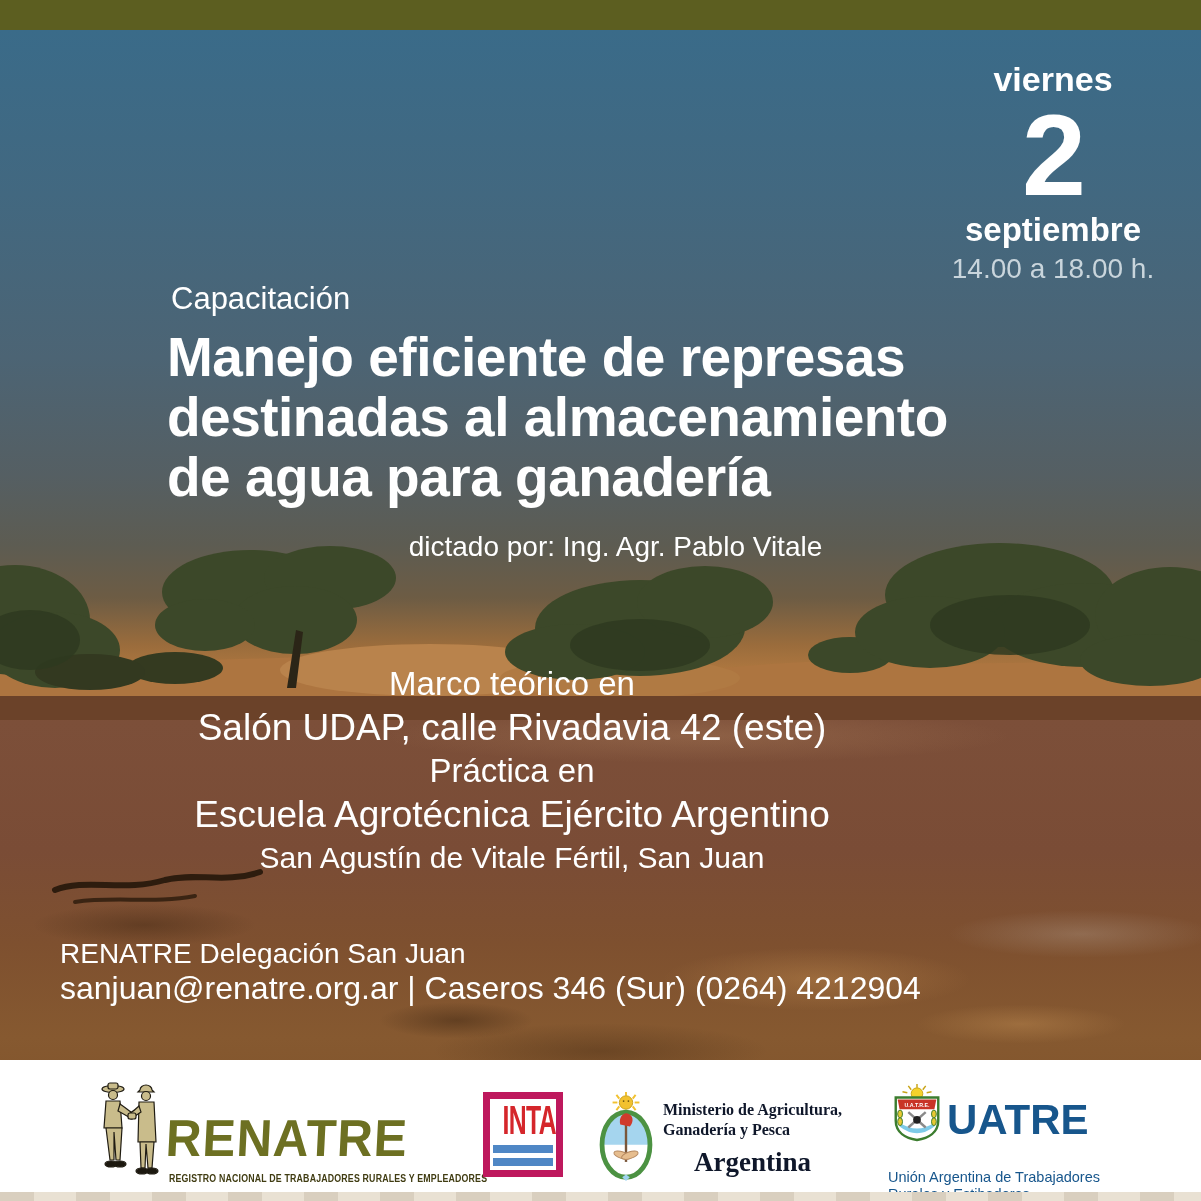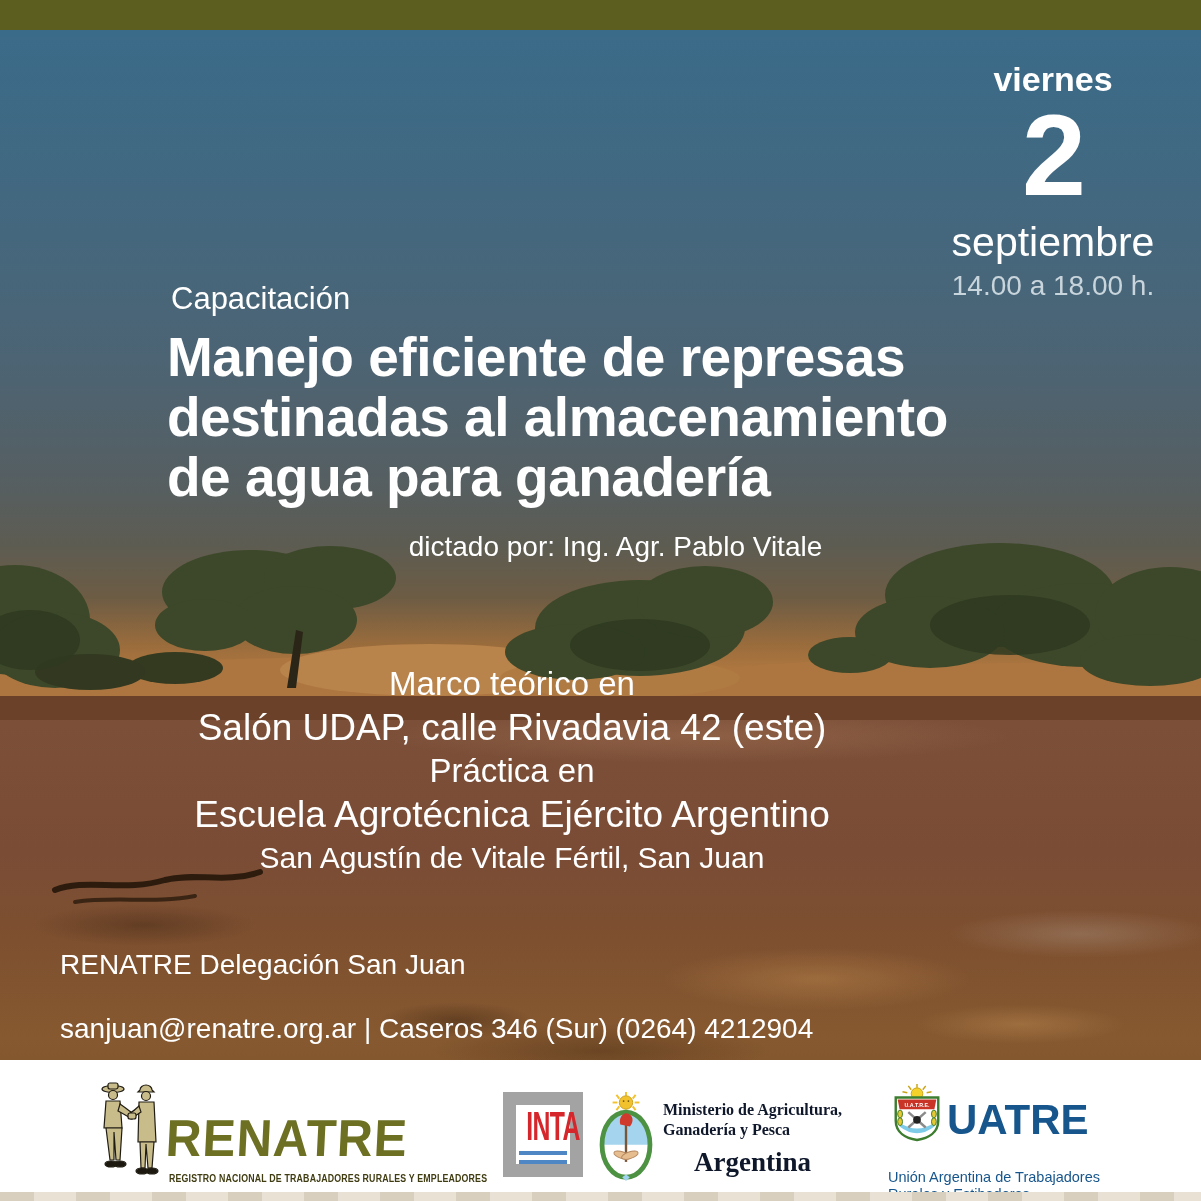--- a/index.html
+++ b/index.html
@@ -46,48 +46,48 @@
   .driftwood{position:absolute;left:45px;top:850px;}
   .bottom-strip{
     position:absolute;left:0;bottom:0;width:1201px;height:9px;
     background:repeating-linear-gradient(90deg, #d9cfbf 0 34px, #e9e1d3 34px 76px);
   }
   
   .txt{color:#ffffff;}
   .date-block{position:absolute;top:62px;right:32px;width:232px;text-align:center;line-height:1;}
   .date-weekday{font-size:34px;font-weight:bold;}
   .date-day{font-size:115px;font-weight:bold;margin-top:2px;letter-spacing:-2px;}
-  .date-month{font-size:41px;font-weight:normal;margin-top:9px;}
+  .date-month{font-size:33px;font-weight:bold;margin-top:0;}
   .date-time{font-size:28px;color:#c9d5dc;margin-top:9px;}
   .kicker{position:absolute;left:171px;top:281px;font-size:31px;}
   .title{position:absolute;left:167px;top:327px;font-size:55px;font-weight:bold;line-height:60px;letter-spacing:-0.5px;}
   .instructor{position:absolute;left:0;top:531px;width:1201px;text-align:center;font-size:28px;padding-left:15px;}
   .venue{position:absolute;left:0;top:663px;width:1024px;text-align:center;}
   .venue-label{font-size:33px;line-height:42px;}
   .venue-place{font-size:37px;font-weight:normal;line-height:45px;}
   .venue-city{font-size:30px;line-height:42px;}
   .contact{position:absolute;left:60px;top:920px;}
   .contact-heading{font-size:27px;font-weight:bold;}
-  .contact-office{font-size:28px;margin-top:29px;}
-  .contact-details{font-size:28px;margin-top:32px;}
+  .contact-office{font-size:28px;margin-top:18px;}
+  .contact-details{font-size:32px;margin-top:0;}
   
   .footer{position:absolute;left:0;top:1060px;width:1201px;height:132px;background:#ffffff;}
   .renatre{position:absolute;left:98px;top:22px;width:360px;height:100px;}
   .renatre-figures{position:absolute;left:0;top:0;}
   .renatre-word{
     position:absolute;left:68px;top:26px;font-size:52px;font-weight:bold;color:#6d7022;
     transform:scaleX(.95) skewX(-3deg);transform-origin:left;letter-spacing:1px;
   }
   .renatre-tagline{
     position:absolute;left:71px;top:91px;font-size:10px;font-weight:bold;color:#403c12;
     white-space:nowrap;transform:scaleX(.88);transform-origin:left;letter-spacing:0.2px;
   }
   .inta{
-    position:absolute;left:483px;top:32px;width:80px;height:85px;background:#a3a3a3;
-    box-sizing:border-box;padding:13px;margin-left:20px;
+    position:absolute;left:483px;top:32px;width:80px;height:85px;background:#be185d;
+    box-sizing:border-box;padding:7px;
   }
   .inta-inner{width:100%;height:100%;background:#ffffff;display:flex;flex-direction:column;align-items:stretch;}
   .inta-word{
     font-size:40px;font-weight:800;color:#d5262b;text-align:center;line-height:40px;
     transform:scaleX(.62);transform-origin:center;letter-spacing:-1px;margin-top:1px;
   }
   .inta-stripe{height:8px;background:#4f87c5;margin:0 3px;}
   .inta-stripe.first{margin-top:5px;}
   .inta-stripe.second{margin-top:5px;}
   .coat{position:absolute;left:596px;top:31px;}

